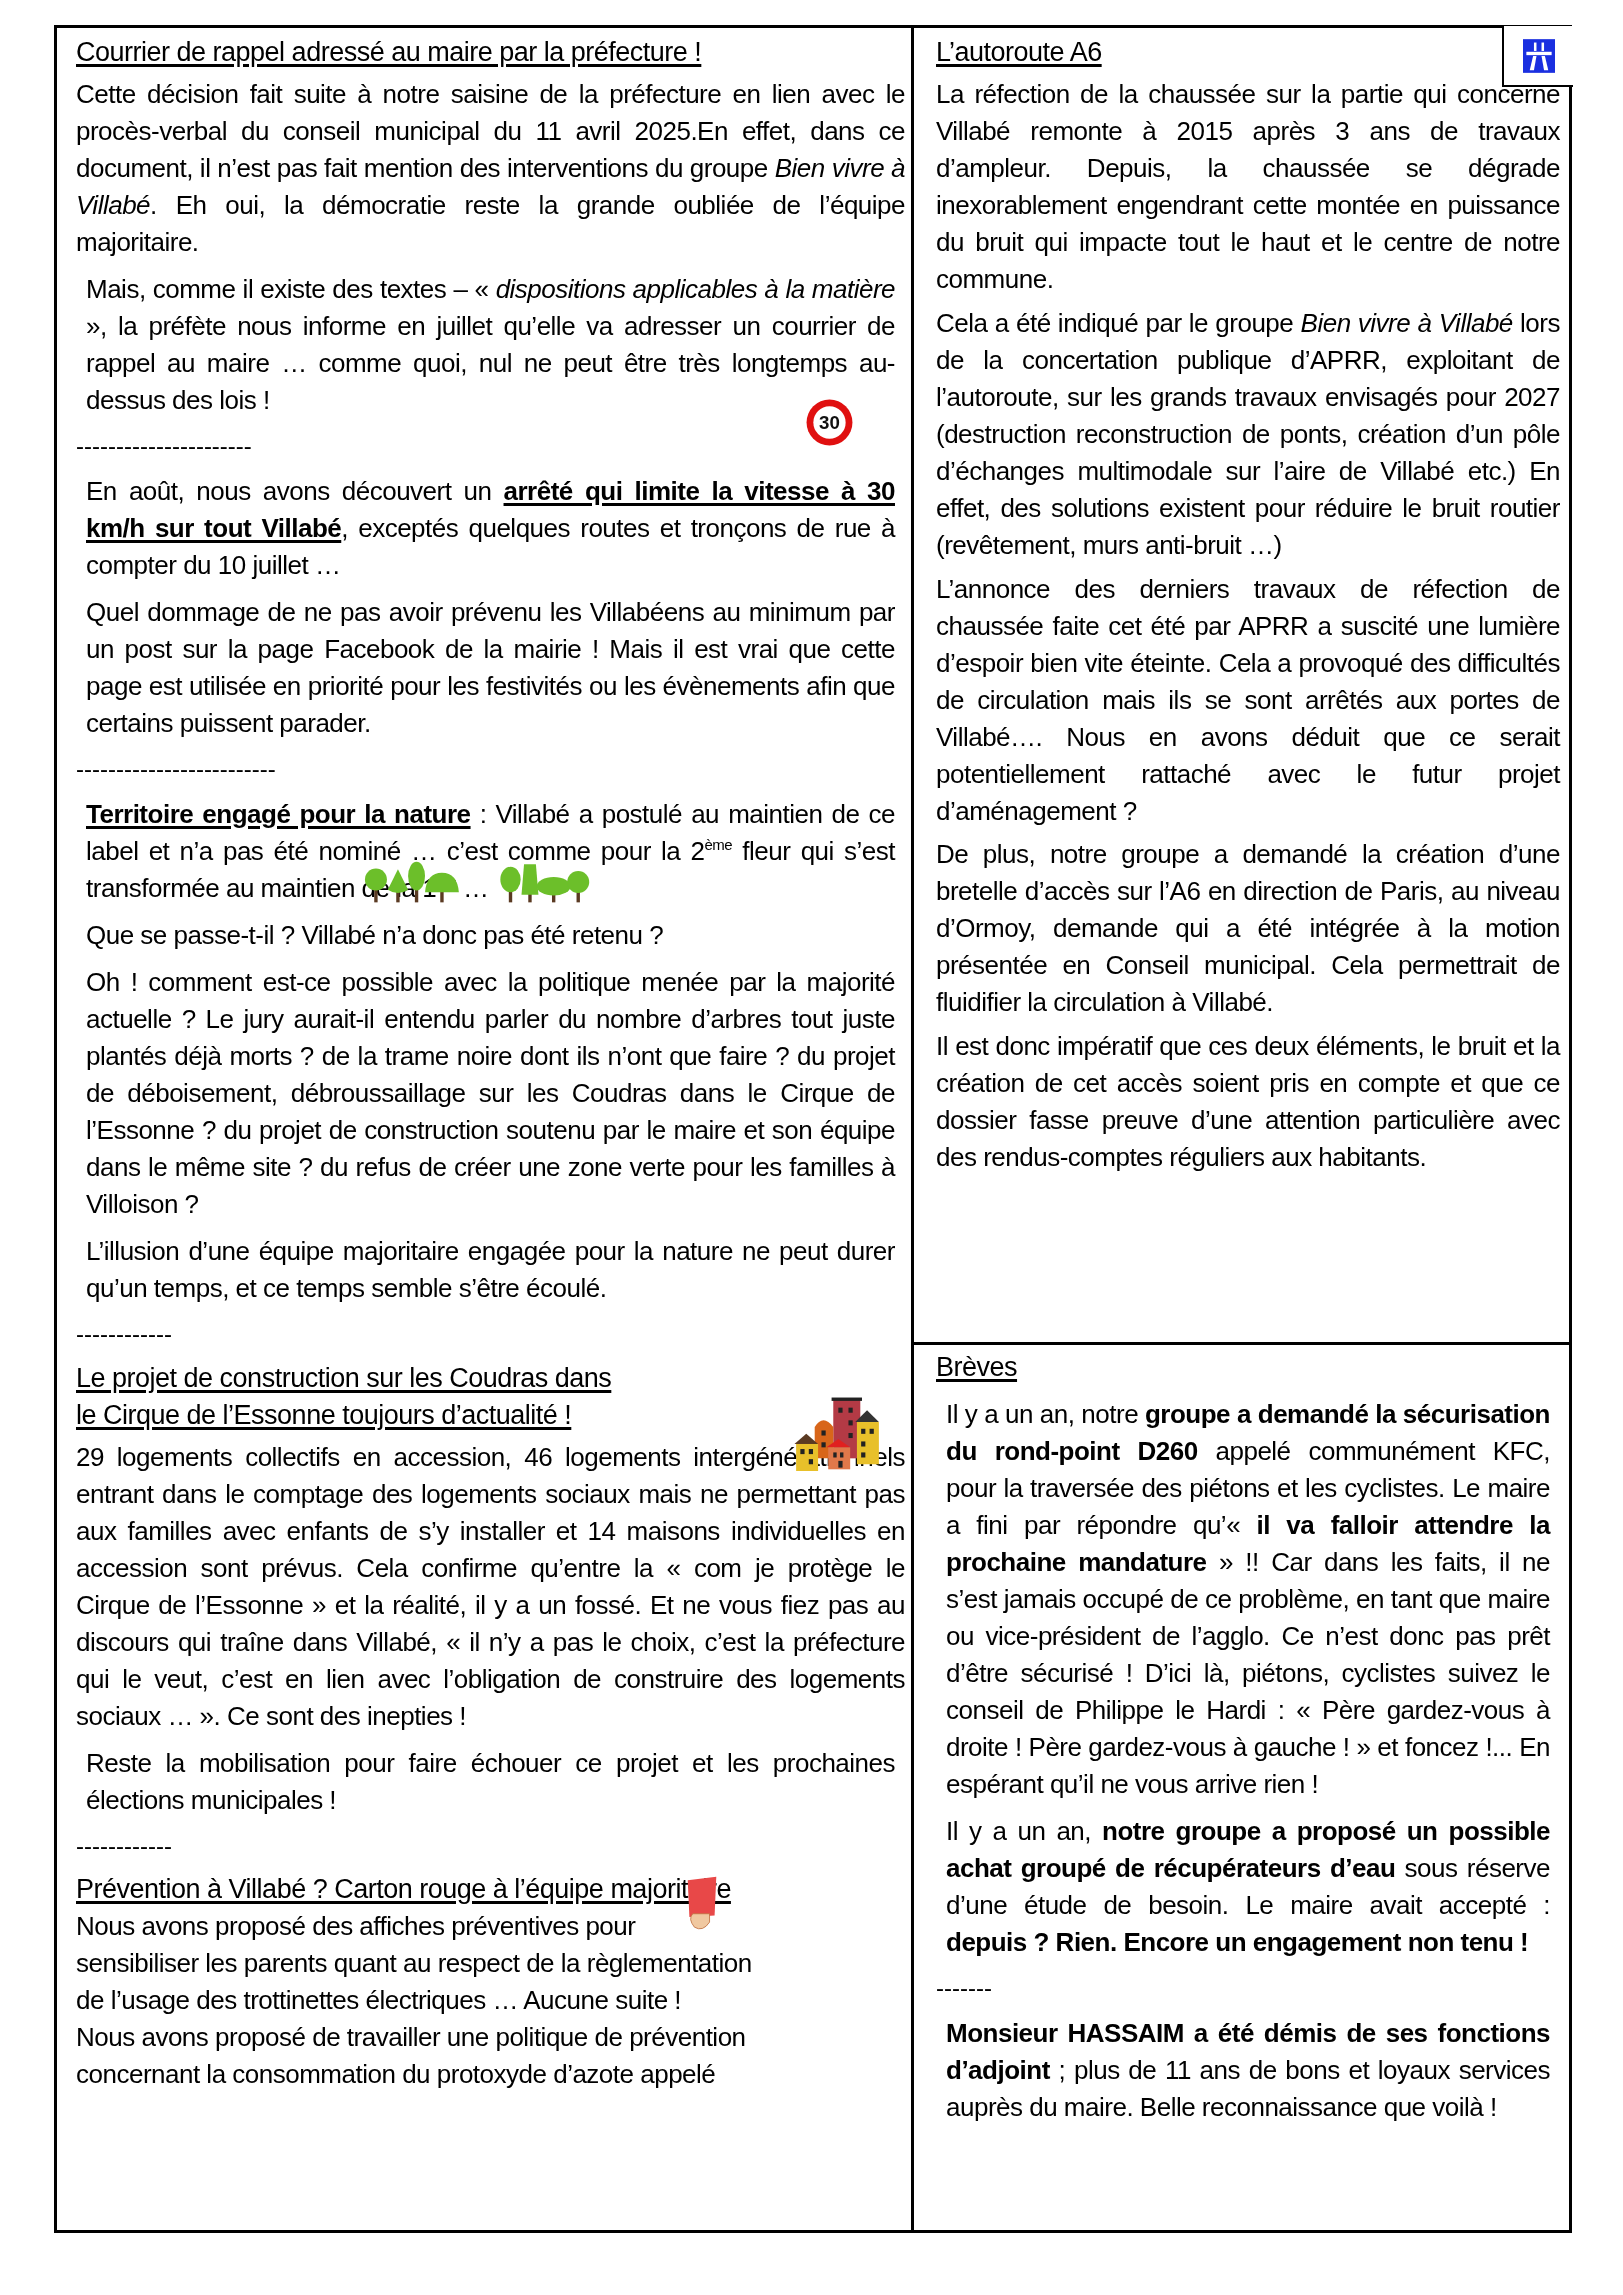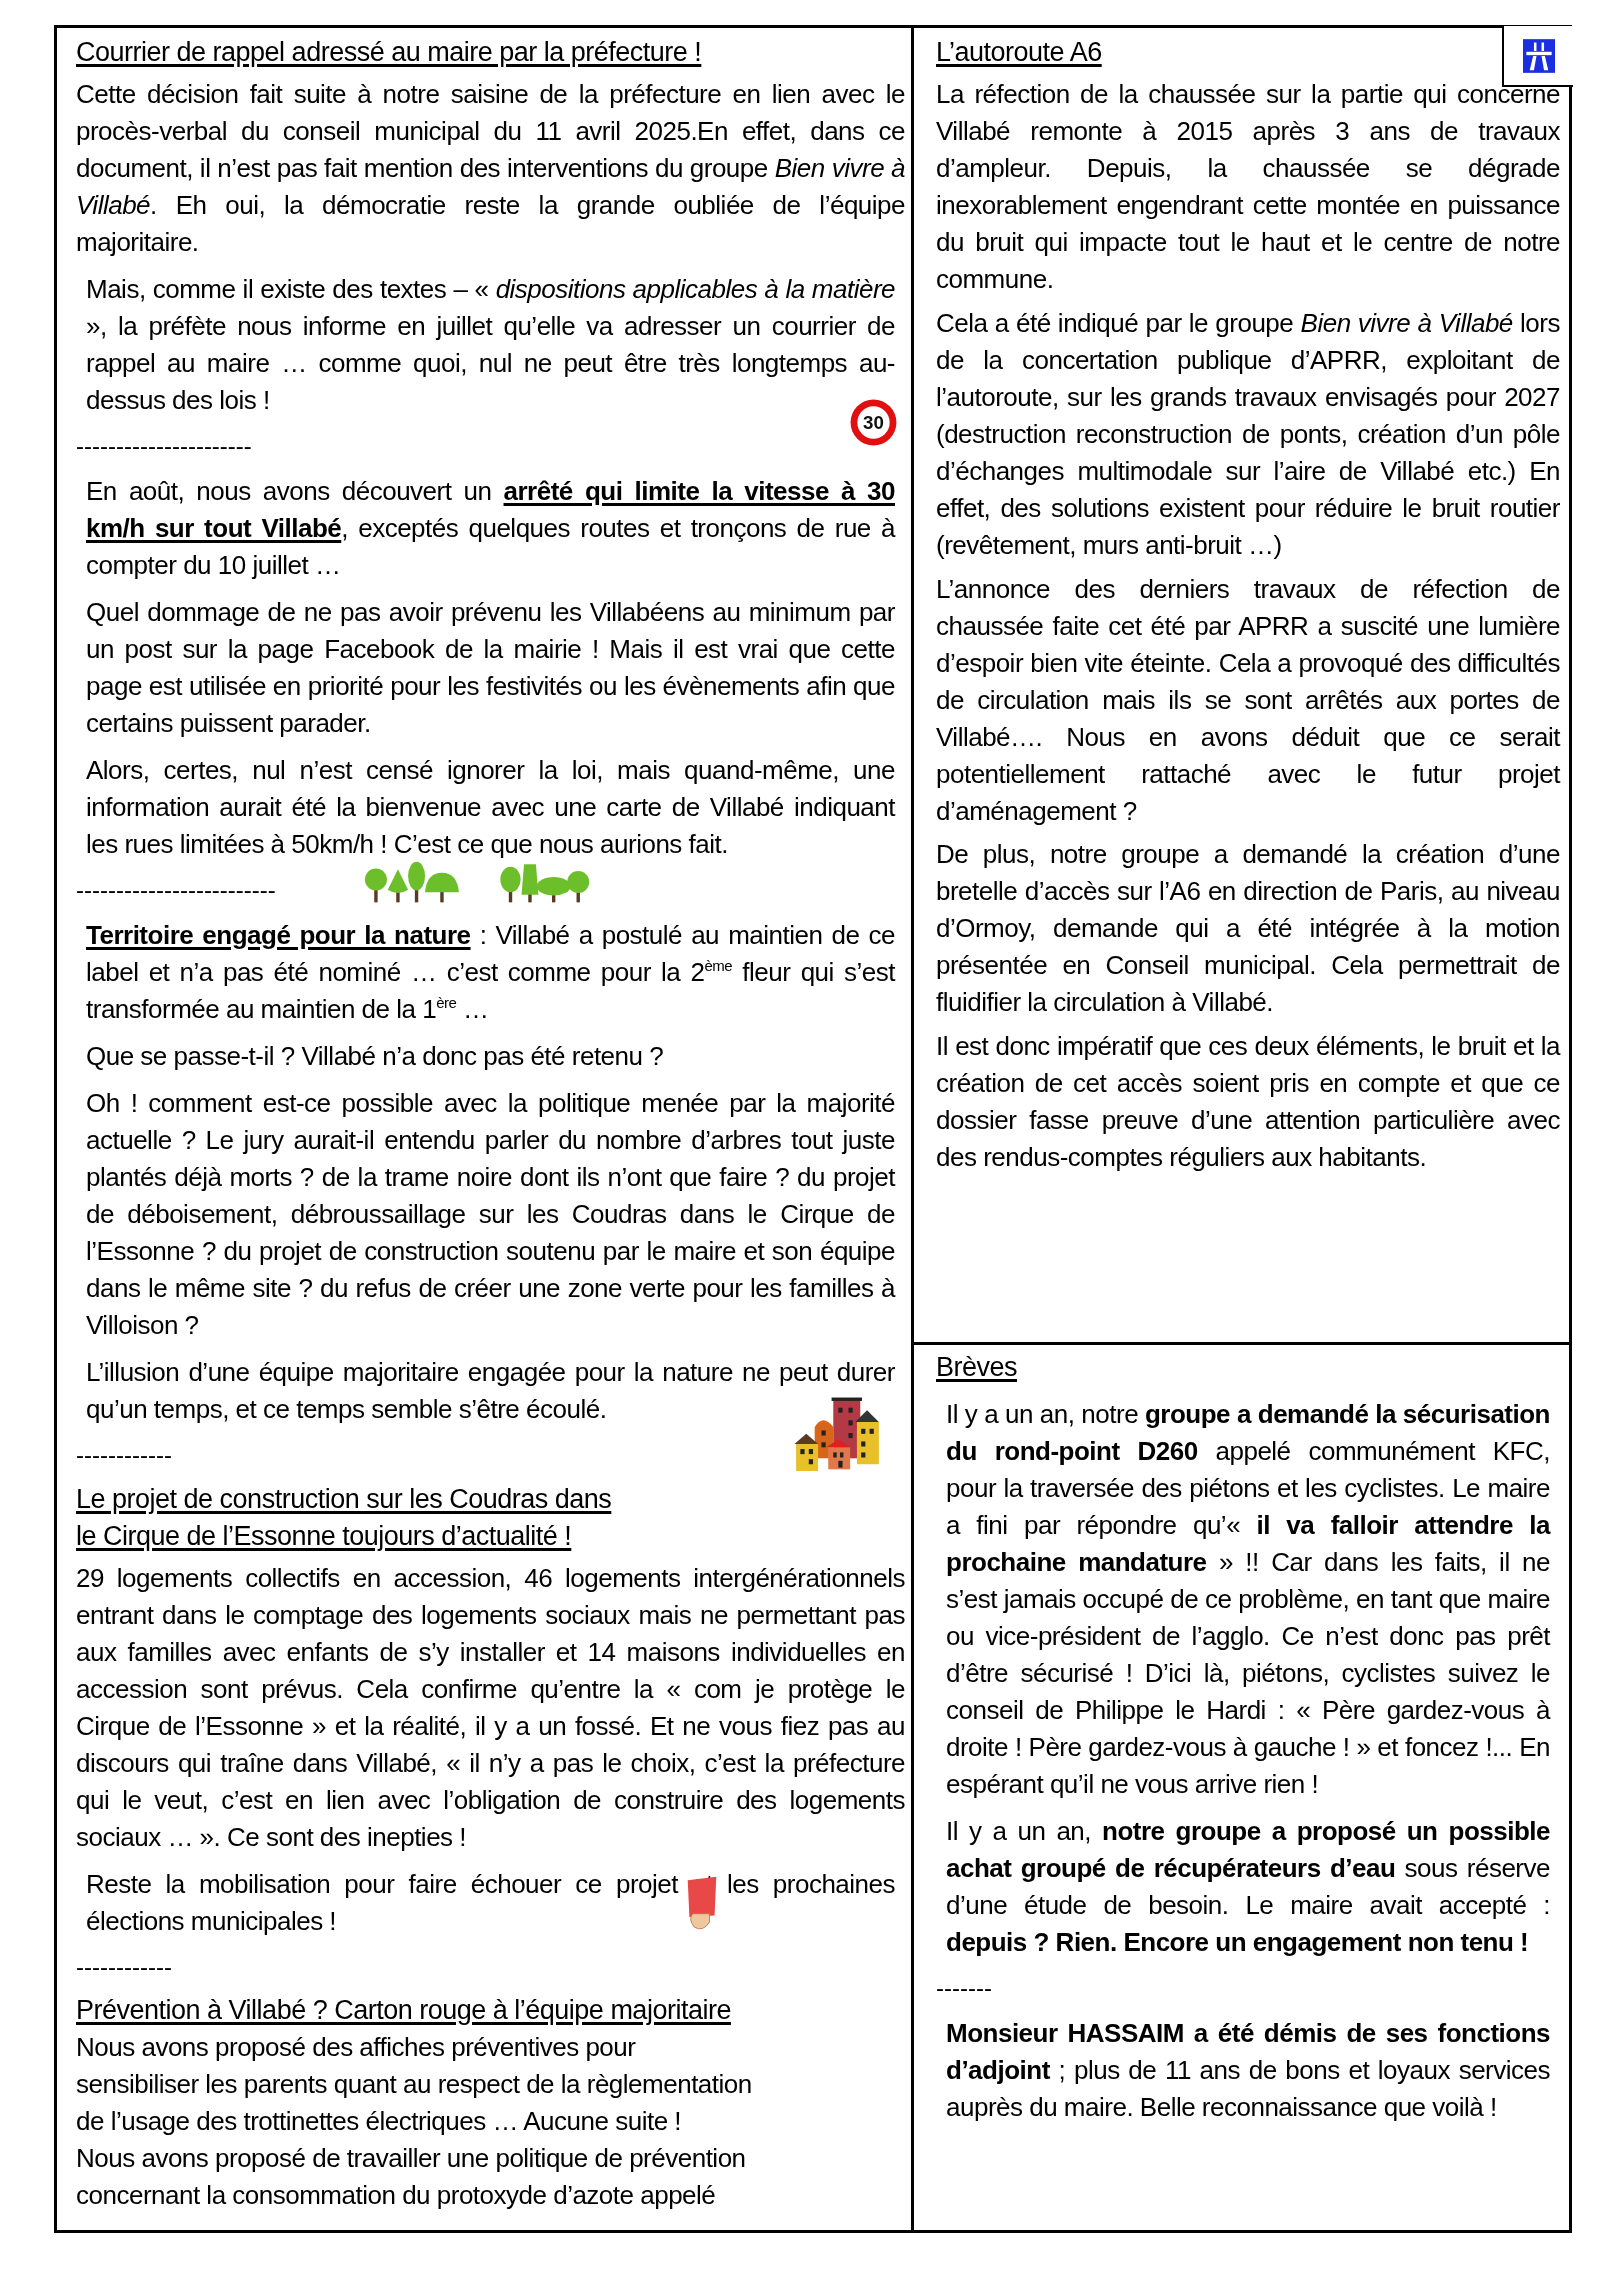--- a/index.html
+++ b/index.html
@@ -14,41 +14,40 @@
   p{margin:0 0 6.8px 0;text-align:justify;}
   p.tight{margin:10px;}
   h2{margin:0 0 5px 0;font-size:27px;line-height:37px;font-weight:normal;text-decoration:underline;text-decoration-thickness:2.5px;text-underline-offset:3.4px;letter-spacing:-0.5px;}
   .sep{margin:0 0 8.5px 0;letter-spacing:0;font-size:24px;line-height:34px;}
   .bu{font-weight:bold;text-decoration:underline;text-decoration-thickness:2.5px;text-underline-offset:3.4px;}
   .b{font-weight:bold;}
   .i{font-style:italic;}
   sup{font-size:15px;line-height:0;}
   .icon{position:absolute;}
   .motorway{left:1502px;top:26px;width:69px;height:59px;border-left:2.5px solid #000;border-bottom:2.5px solid #000;background:#fff;display:flex;align-items:center;justify-content:center;}
-  .speed{left:848px;top:397px;}
+  .speed{left:804px;top:397px;}
   .trees{left:359px;top:854px;}
   .buildings{left:791px;top:1395px;}
   .card{left:681px;top:1875px;}
 </style>
 </head>
 <body>
 
 <div class="frame"></div>
 <div class="vdiv"></div>
 <div class="hdiv"></div>
 
 <div class="col left">
   <h2>Courrier de rappel adressé au maire par la préfecture !</h2>
   <p><span>Cette décision fait suite à notre saisine de la préfecture en lien avec le procès-verbal du conseil municipal du 11 avril 2025.En effet, dans ce document, il n’est pas fait mention des interventions du groupe </span><span class="i">Bien vivre à Villabé</span><span>. Eh oui, la démocratie reste la grande oubliée de l’équipe majoritaire.</span></p>
   <p class="tight"><span>Mais, comme il existe des textes – « </span><span class="i">dispositions applicables à la matière</span><span> », la préfète nous informe en juillet qu’elle va adresser un courrier de rappel au maire … comme quoi, nul ne peut être très longtemps au-dessus des lois !</span></p>
   <div class="sep">----------------------</div>
 
   <p class="tight"><span>En août, nous avons découvert un </span><span class="bu">arrêté qui limite la vitesse à 30 km/h sur tout Villabé</span><span>, exceptés quelques routes et tronçons de rue à compter du 10 juillet …</span></p>
   <p class="tight">Quel dommage de ne pas avoir prévenu les Villabéens au minimum par un post sur la page Facebook de la mairie ! Mais il est vrai que cette page est utilisée en priorité pour les festivités ou les évènements afin que certains puissent parader.</p>
-  <p class="tight">Alors, certes, nul n’est censé ignorer la loi, mais quand-même, une information aurait été la bienvenue avec une carte de Villabé indiquant les rues limitées à 50km/h ! C’est ce que nous aurions fait.</p>
   <div class="sep">-------------------------</div>
 
   <p class="tight"><span class="bu">Territoire engagé pour la nature</span><span> : Villabé a postulé au maintien de ce label et n’a pas été nominé … c’est comme pour la 2</span><sup>ème</sup><span> fleur qui s’est transformée au maintien de la 1</span><sup>ère</sup><span> …</span></p>
   <p class="tight">Que se passe-t-il ? Villabé n’a donc pas été retenu ?</p>
   <p class="tight">Oh ! comment est-ce possible avec la politique menée par la majorité actuelle ? Le jury aurait-il entendu parler du nombre d’arbres tout juste plantés déjà morts ? de la trame noire dont ils n’ont que faire ? du projet de déboisement, débroussaillage sur les Coudras dans le Cirque de l’Essonne ? du projet de construction soutenu par le maire et son équipe dans le même site ? du refus de créer une zone verte pour les familles à Villoison ?</p>
   <p class="tight">L’illusion d’une équipe majoritaire engagée pour la nature ne peut durer qu’un temps, et ce temps semble s’être écoulé.</p>
   <div class="sep">------------</div>
 
   <h2 style="margin:0">Le projet de construction sur les Coudras dans</h2>
   <h2>le Cirque de l’Essonne toujours d’actualité !</h2>

